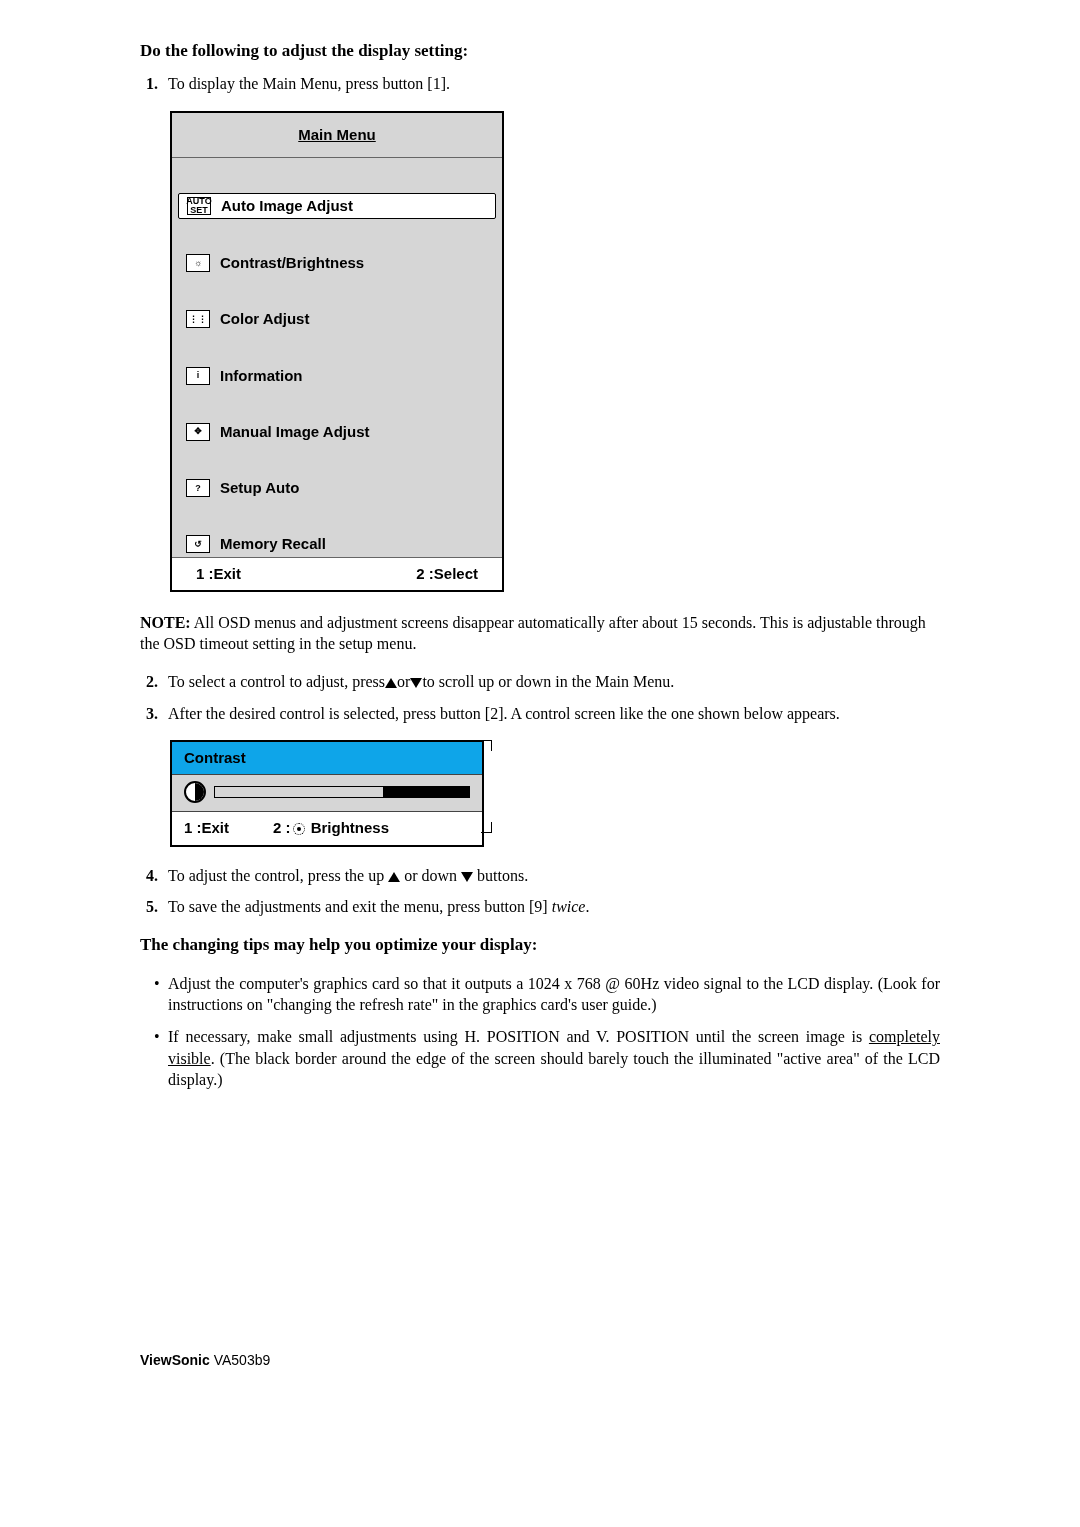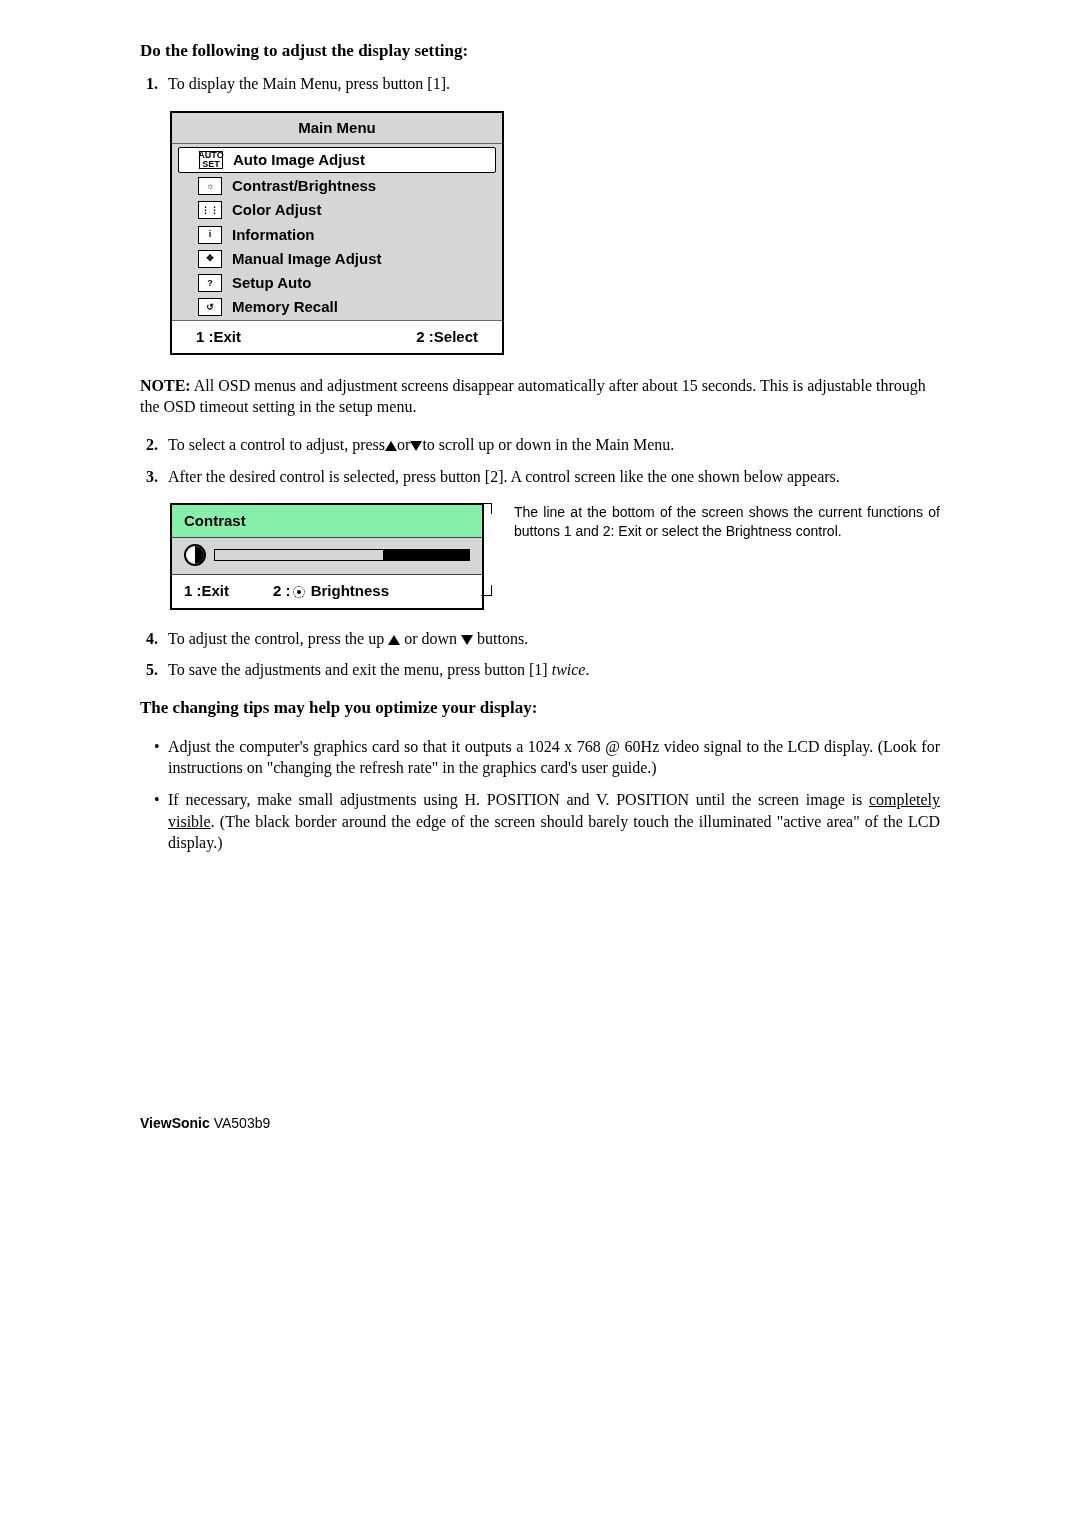--- a/index.html
+++ b/index.html
@@ -32,32 +32,34 @@
     font-family: Arial, Helvetica, sans-serif;
     border: 2px solid #000;
     width: 330px;
     margin: 6px 0 20px 30px;
     font-size: 15px;
   }
   .menu-title {
     text-align: center;
     font-weight: bold;
     background: #d6d6d6;
-    padding: 5px 0;
+    padding: 12px 0;
     border-bottom: 1px solid #666;
+    text-decoration: underline;
   }
   .menu-items {
     background: #d6d6d6;
     padding: 3px 6px 0 6px;
   }
   .menu-row {
     display: flex;
     align-items: center;
-    padding: 2px 20px;
-    font-weight: bold;
+    padding: 2px 8px;
+    font-weight: bold;
+    margin-top: 32px;
   }
   .menu-row.highlight {
     background: #ffffff;
     border: 1px solid #000;
     border-radius: 2px;
     margin-bottom: 1px;
   }
   .mi-icon {
     display: inline-flex;
     align-items: center;
@@ -86,21 +88,21 @@
     margin: 8px 0 0 30px;
   }
   .contrast-box {
     font-family: Arial, Helvetica, sans-serif;
     border: 2px solid #000;
     width: 310px;
     font-size: 15px;
     position: relative;
   }
   .contrast-title {
-    background: #86efac;
+    background: #0ea5e9;
     font-weight: bold;
     padding: 6px 12px;
     border-bottom: 1px solid #444;
   }
   .contrast-slider-row {
     background: #d6d6d6;
     padding: 6px 12px 8px 12px;
     display: flex;
     align-items: center;
     gap: 8px;
@@ -305,29 +307,28 @@
     </div>
     <div class="contrast-footer">
       <span>1 :Exit</span>
       <span>
         <span>2 :</span><span class="sun-icon"></span><span> Brightness</span>
       </span>
     </div>
     <span class="notch"></span>
     <span class="notch2"></span>
   </div>
-  <div class="callout-text">The line at the bottom of the screen shows the current functions of buttons 1 and 2: Exit or select the Brightness control.</div>
 </div>
 
 <ol class="steps" start="4" style="margin-top:18px;">
   <li>
     <span>To adjust the control, press the up </span><span class="tri-up"></span><span> or down </span><span class="tri-down"></span><span> buttons.</span>
   </li>
   <li>
-    <span>To save the adjustments and exit the menu, press button [1] </span><i>twice</i><span>.</span>
+    <span>To save the adjustments and exit the menu, press button [9] </span><i>twice</i><span>.</span>
   </li>
 </ol>
 
 <h2 class="section">The changing tips may help you optimize your display:</h2>
 
 <ul class="tips">
   <li>Adjust the computer's graphics card so that it outputs a 1024 x 768 @ 60Hz video signal to the LCD display. (Look for instructions on "changing the refresh rate" in the graphics card's user guide.)</li>
   <li>
     <span>If necessary, make small adjustments using H. POSITION and V. POSITION until the screen image is </span><span class="underline">completely visible</span><span>. (The black border around the edge of the screen should barely touch the illuminated "active area" of the LCD display.)</span>
   </li>

